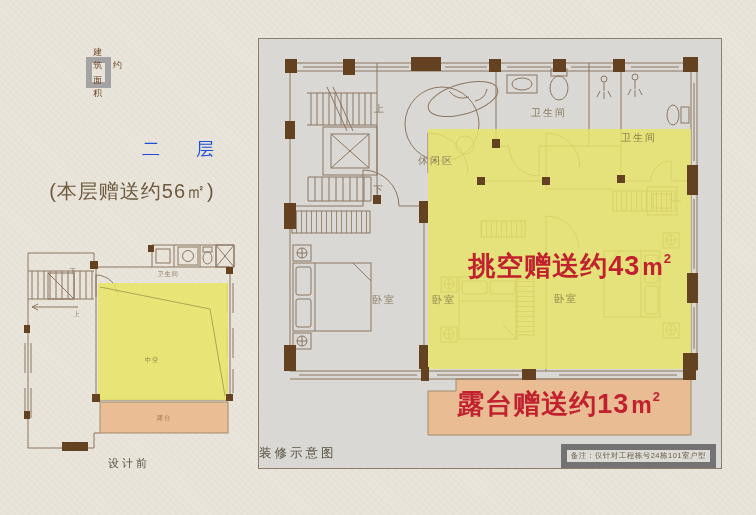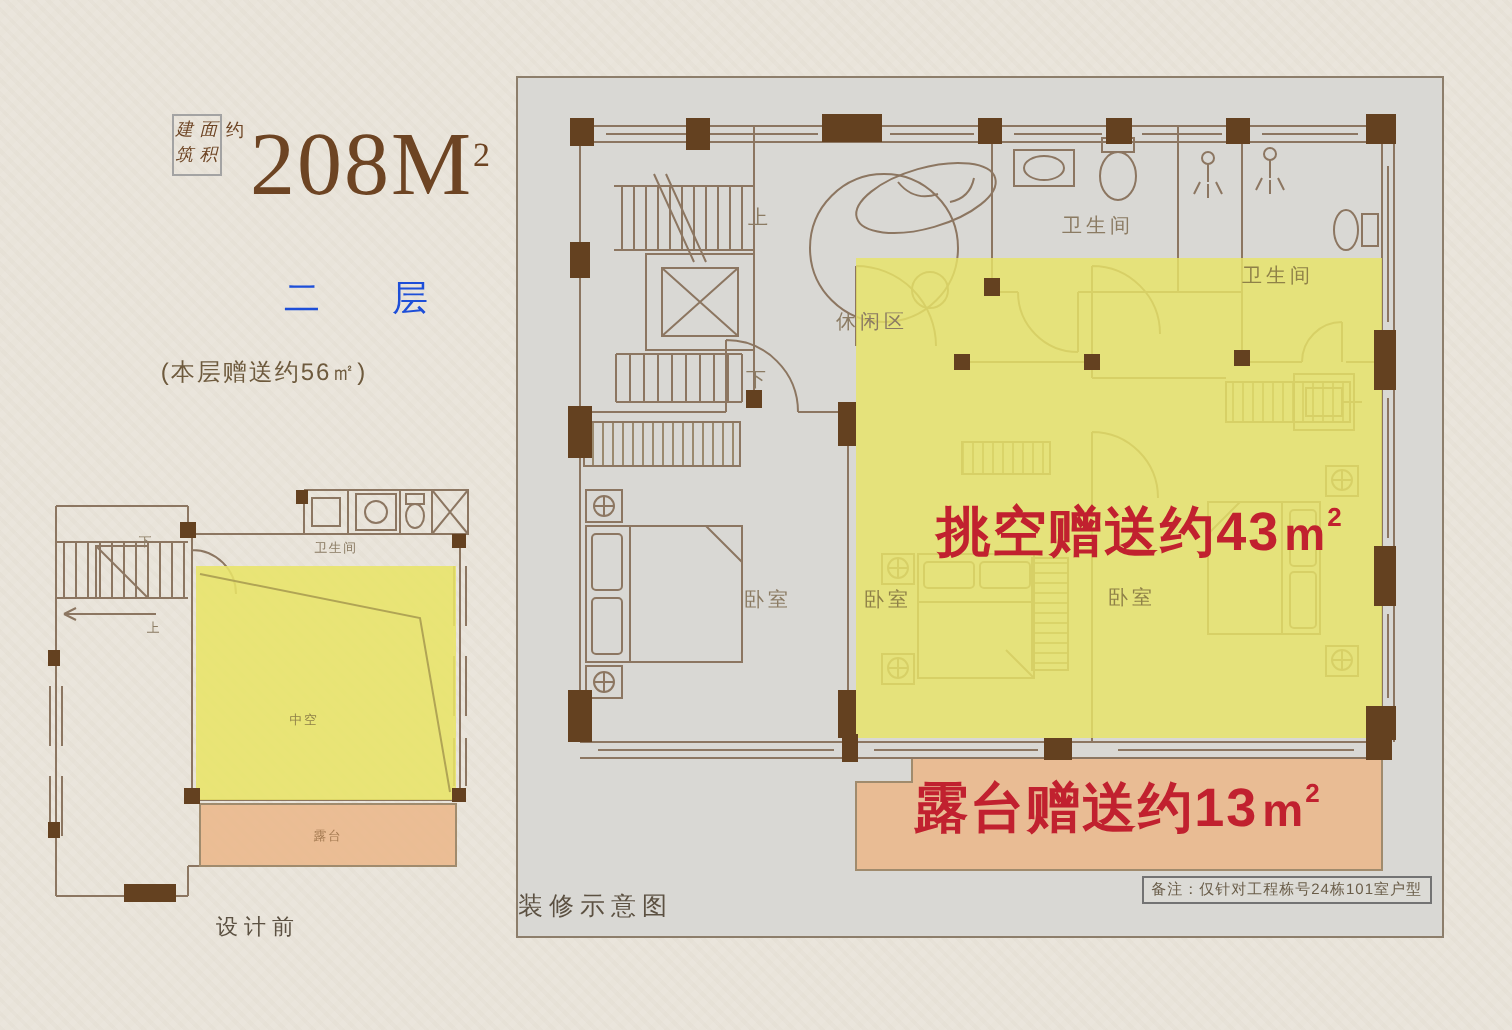--- a/index.html
+++ b/index.html
@@ -7,50 +7,49 @@
     width:756px;height:515px;overflow:hidden;position:relative;
     font-family:"Liberation Sans",sans-serif;
     background-color:#e9e4da;
     background-image:
       repeating-linear-gradient(45deg, rgba(175,163,140,0.05) 0 2px, transparent 2px 5px),
       repeating-linear-gradient(-45deg, rgba(255,255,255,0.05) 0 3px, transparent 3px 6px);
   }
   .abs{position:absolute;}
   
   .logo{left:86px;top:57px;display:flex;align-items:flex-start;color:#6d4423;}
-  .logo-box{border:1px solid #a3a3a3;width:25px;height:31px;display:flex;flex-direction:row;justify-content:center;box-sizing:border-box;font-style:italic;}
+  .logo-box{border:6px solid #a3a3a3;width:25px;height:31px;display:flex;flex-direction:column;justify-content:center;box-sizing:border-box;}
   .logo-box div{font-size:10px;line-height:14px;letter-spacing:2px;text-align:center;transform:scale(.88);}
   .logo-approx{font-size:9px;margin:2px 2px 0 2px;}
   .logo-area{font-family:"Liberation Serif",serif;font-size:45px;line-height:38px;letter-spacing:1px;margin-left:1px;}
   .logo-area sup{font-size:17px;position:relative;top:2px;}
   .floor-title{left:58px;top:137px;width:165px;text-align:right;font-size:18px;font-weight:400;letter-spacing:9px;color:#1d4ed8;}
-  .gift-note{left:22px;top:178px;width:220px;text-align:center;font-size:12px;font-weight:500;letter-spacing:1px;color:#6e5a3d;}
+  .gift-note{left:22px;top:178px;width:220px;text-align:center;font-size:20px;font-weight:500;letter-spacing:1px;color:#6e5a3d;}
   .small-plan{left:22px;top:243px;width:214px;height:214px;}
   .small-caption{left:22px;top:456px;width:214px;text-align:center;font-size:11px;letter-spacing:3px;color:#5c5142;}
   
   .main-plan{left:258px;top:38px;width:464px;height:431px;background:#d9d8d4;border:1px solid #8d7e6b;box-sizing:border-box;}
   .lbl{position:absolute;transform:translate(-50%,-50%);font-size:10px;letter-spacing:2px;color:#8b7b63;white-space:nowrap;}
   .lbl.s{font-size:8px;transform:translate(-50%,-50%) scale(.8);letter-spacing:1px;}
   .lbl.on-y{color:#8f8148;}
   .gift{position:absolute;transform:translate(-50%,-50%);font-weight:bold;color:#c1212f;font-size:27px;letter-spacing:1px;white-space:nowrap;}
   .gift .unit{font-weight:600;font-size:23px;margin-left:2px;}
   .gift sup{font-size:13px;font-weight:600;position:relative;top:-2px;}
   .plan-caption{left:0;top:406px;width:464px;text-align:left;font-size:12.5px;letter-spacing:3px;color:#5c5142;}
-  .plan-note{right:5px;bottom:16px;font-size:7.5px;letter-spacing:.5px;color:#695c48;border:1px solid #737373;padding:1px 4px;background:rgba(233,228,218,.25);}
+  .plan-note{right:5px;bottom:0;font-size:7.5px;letter-spacing:.5px;color:#695c48;border:6px solid #737373;padding:1px 4px;background:rgba(233,228,218,.25);}
 </style>
 </head>
 <body>
 
 <div class="abs logo">
   <span class="logo-box">
     <div>建筑</div>
     <div>面积</div>
   </span>
   <span class="logo-approx">约</span>
-  <span class="logo-area"><span>208M</span><sup>2</sup></span>
 </div>
 
 <div class="abs floor-title">二　层</div>
 <div class="abs gift-note">(本层赠送约56㎡)</div>
 
 <div class="abs small-plan">
   <svg width="214" height="214" viewBox="0 0 214 214">
     <g stroke="#8c7661" stroke-width="1" fill="none">
       <path d="M6,10 H72 M6,10 V86 M72,10 V24 M72,24 H130 M130,2 V24 M130,2 H212 M212,2 V24 M130,24 H208 M208,24 V157 M6,86 V205 M6,205 H72 M72,205 V190 M72,190 H78"></path>
       <path d="M152,2 V24 M178,2 V24 M194,2 V24"></path>

